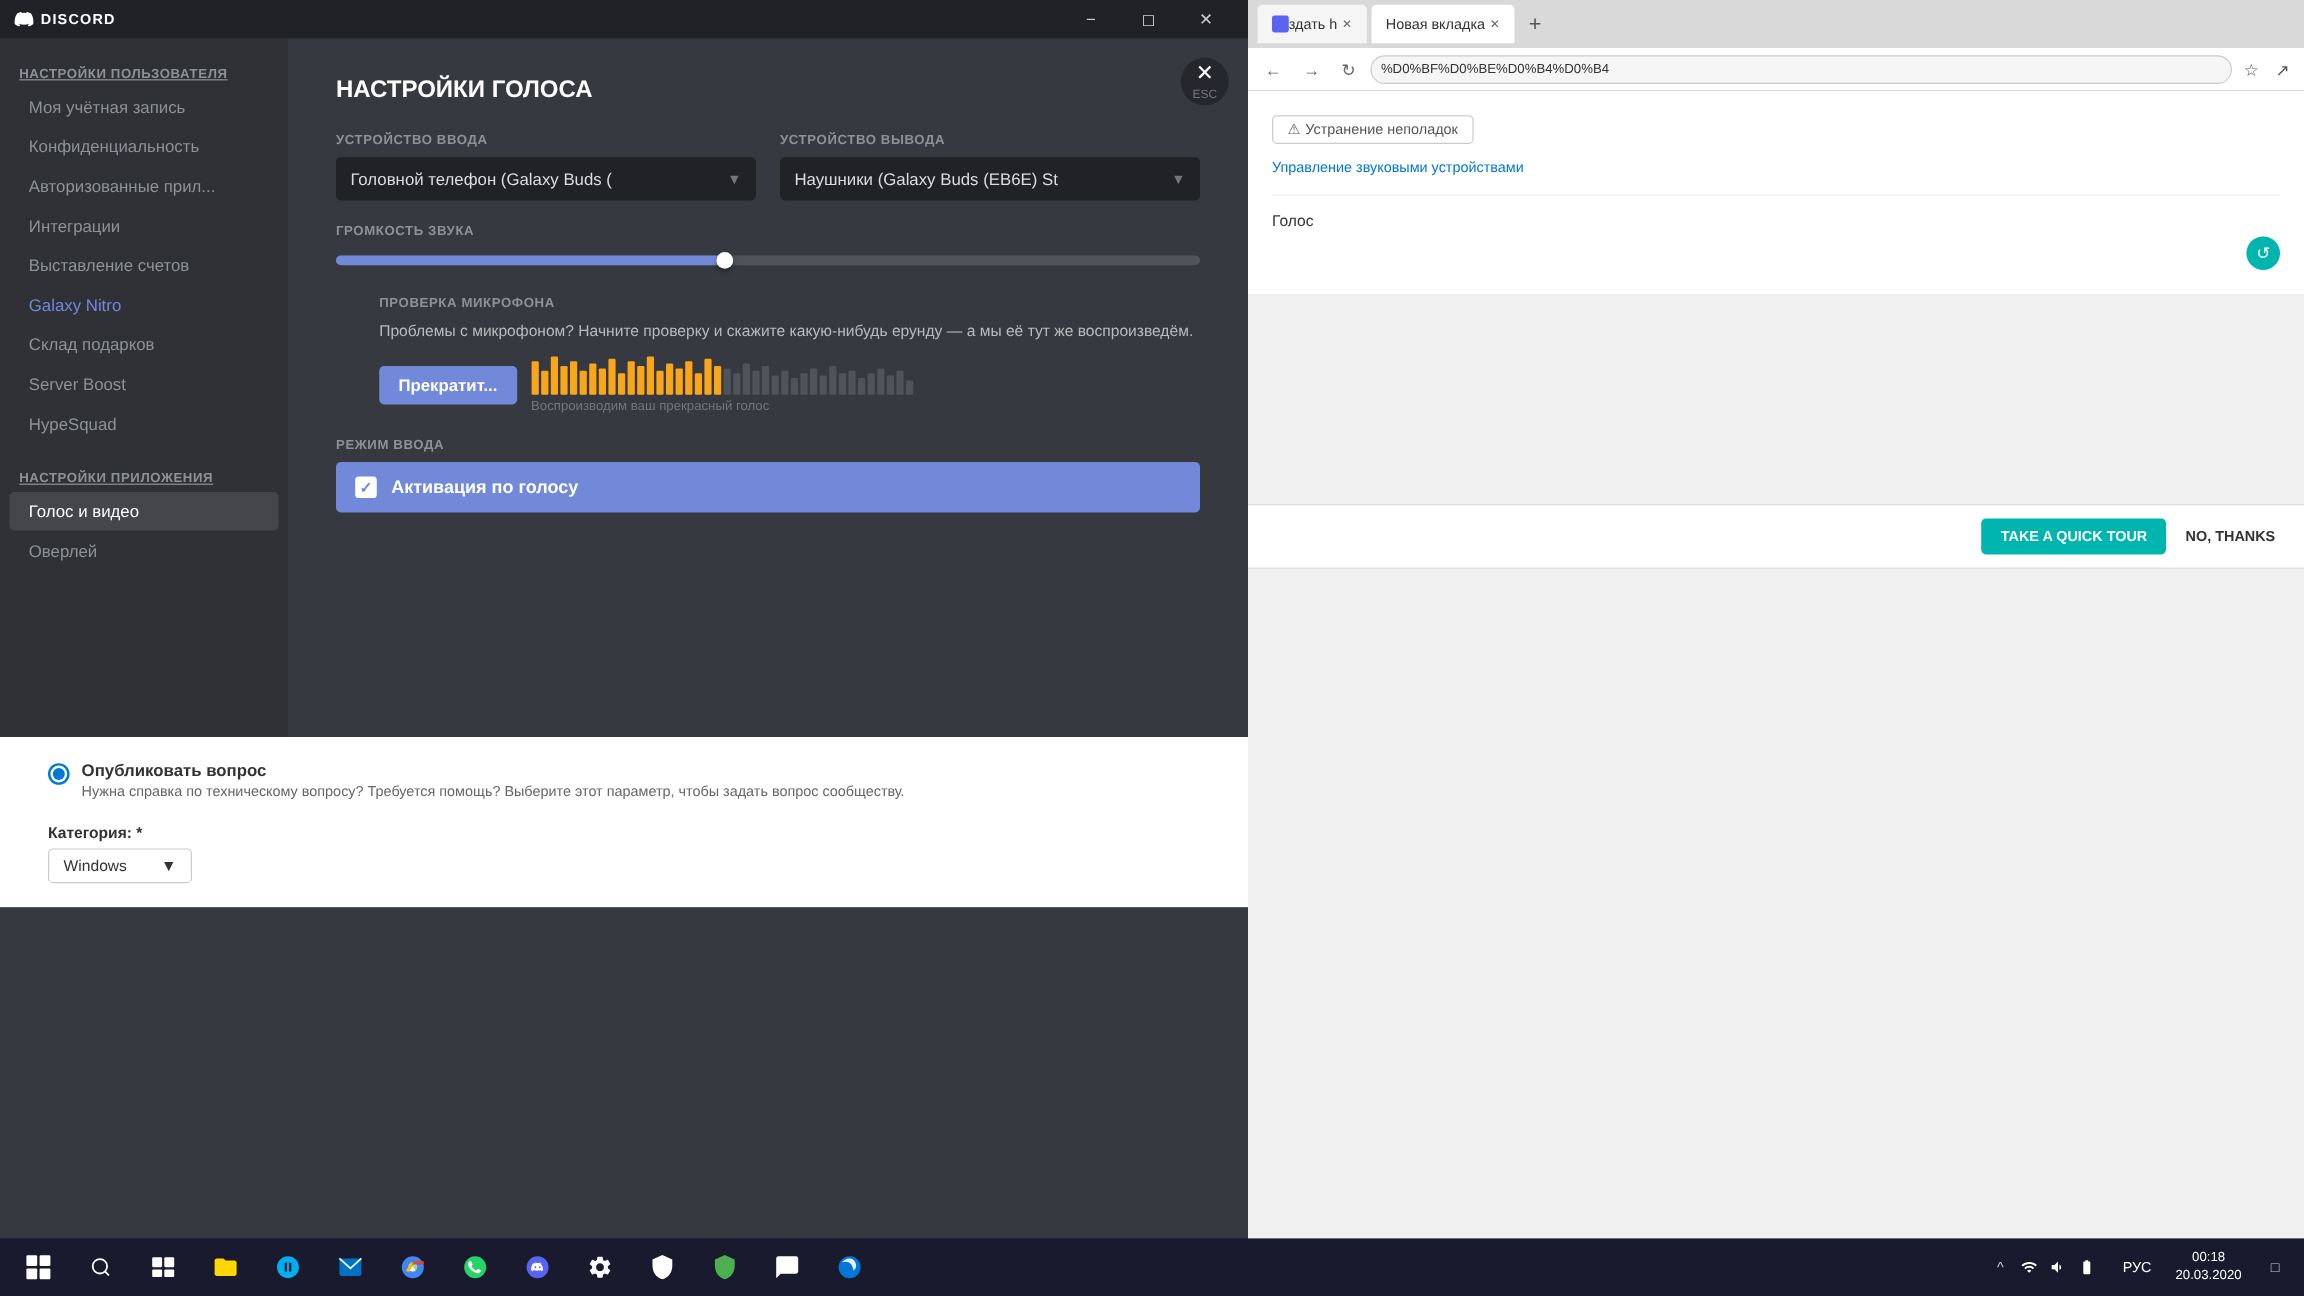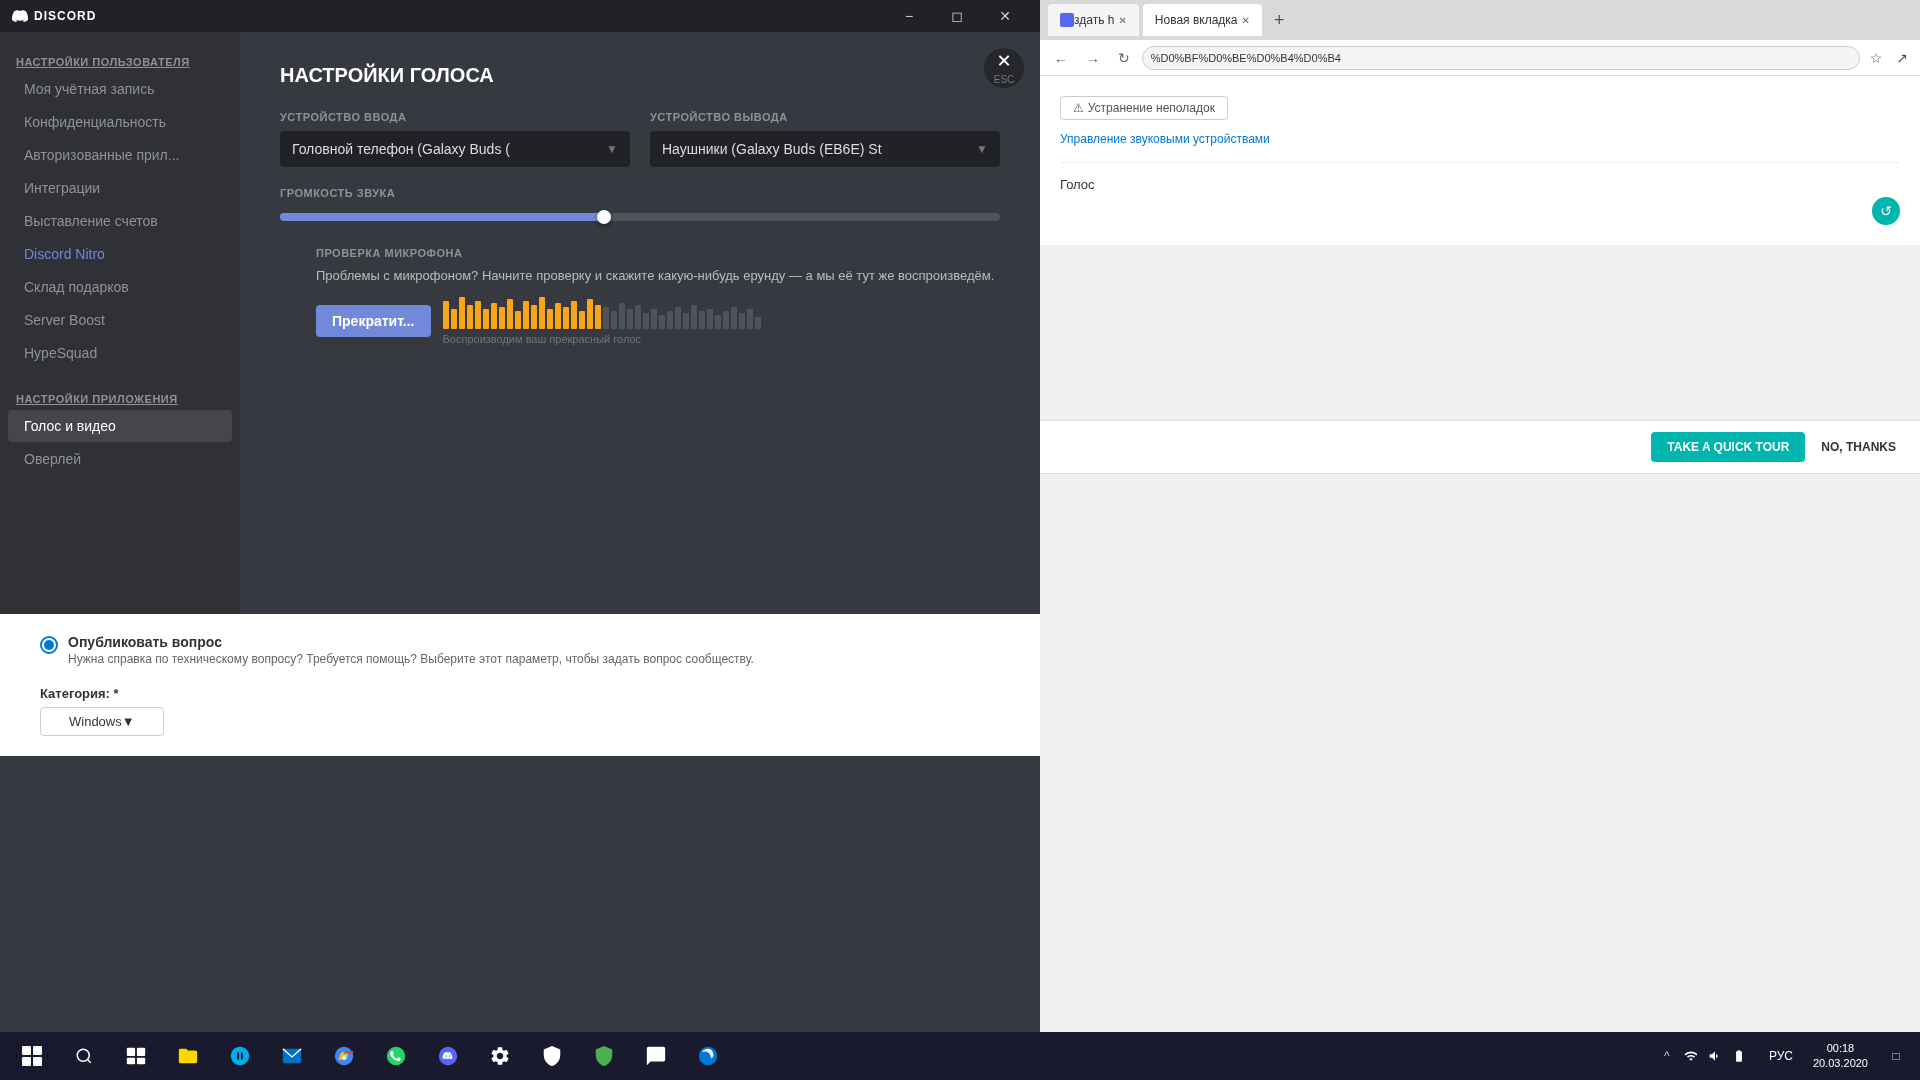--- a/index.html
+++ b/index.html
@@ -185,21 +185,21 @@
       font-weight: 600;
     }
     .category-select {
       display: flex;
       align-items: center;
       gap: 8px;
       margin-top: 6px;
     }
     .select-box {
       border: 1px solid #ccc;
-      padding: 6px 28px;
+      padding: 6px 12px;
       border-radius: 4px;
       font-size: 13px;
       color: #333;
       min-width: 120px;
       display: flex;
       align-items: flex-start;
       justify-content: space-between;
     }
 
     
@@ -600,21 +600,21 @@
 
   <div class="discord-body">
 
     <div class="sidebar">
       <div class="sidebar-section-label">НАСТРОЙКИ ПОЛЬЗОВАТЕЛЯ</div>
       <div class="sidebar-item">Моя учётная запись</div>
       <div class="sidebar-item">Конфиденциальность</div>
       <div class="sidebar-item">Авторизованные прил...</div>
       <div class="sidebar-item">Интеграции</div>
       <div class="sidebar-item">Выставление счетов</div>
-      <div class="sidebar-item accent">Discord Nitro</div>
+      <div class="sidebar-item accent">Galaxy Nitro</div>
       <div class="sidebar-item">Склад подарков</div>
       <div class="sidebar-item">Server Boost</div>
       <div class="sidebar-item">HypeSquad</div>
 
       <div class="sidebar-section-label" style="margin-top:16px;">НАСТРОЙКИ ПРИЛОЖЕНИЯ</div>
       <div class="sidebar-item active">Голос и видео</div>
       <div class="sidebar-item">Оверлей</div>
     </div>
 
     <div class="discord-main">
@@ -704,20 +704,29 @@
                 <div class="voice-bar dim" style="height:22px;"></div>
                 <div class="voice-bar dim" style="height:16px;"></div>
                 <div class="voice-bar dim" style="height:20px;"></div>
                 <div class="voice-bar dim" style="height:12px;"></div>
               </div>
               <div class="voice-meter-label">Воспроизводим ваш прекрасный голос</div>
             </div>
           </div>
         </div>
 
+        <div class="input-mode-section">
+          <div class="field-label">РЕЖИМ ВВОДА</div>
+          <div class="input-mode-option">
+            <div class="checkbox-checked">
+              <span class="checkbox-checkmark">✓</span>
+            </div>
+            <span class="input-mode-label">Активация по голосу</span>
+          </div>
+        </div>
       </div>
     </div>
   </div>
 </div>
 
 <div class="browser-chrome">
   <div class="browser-tab-bar">
     <div class="browser-tab">
       <span class="browser-tab-icon"></span>
       <span>здать h</span>

